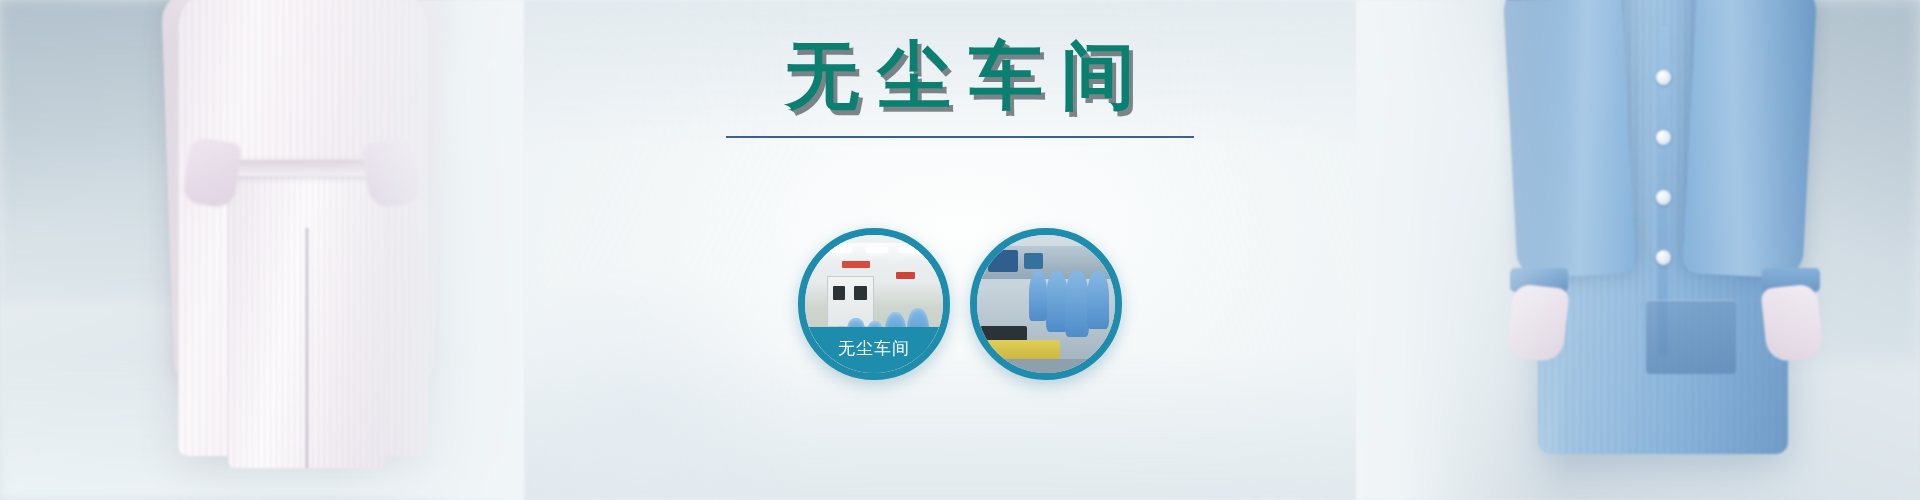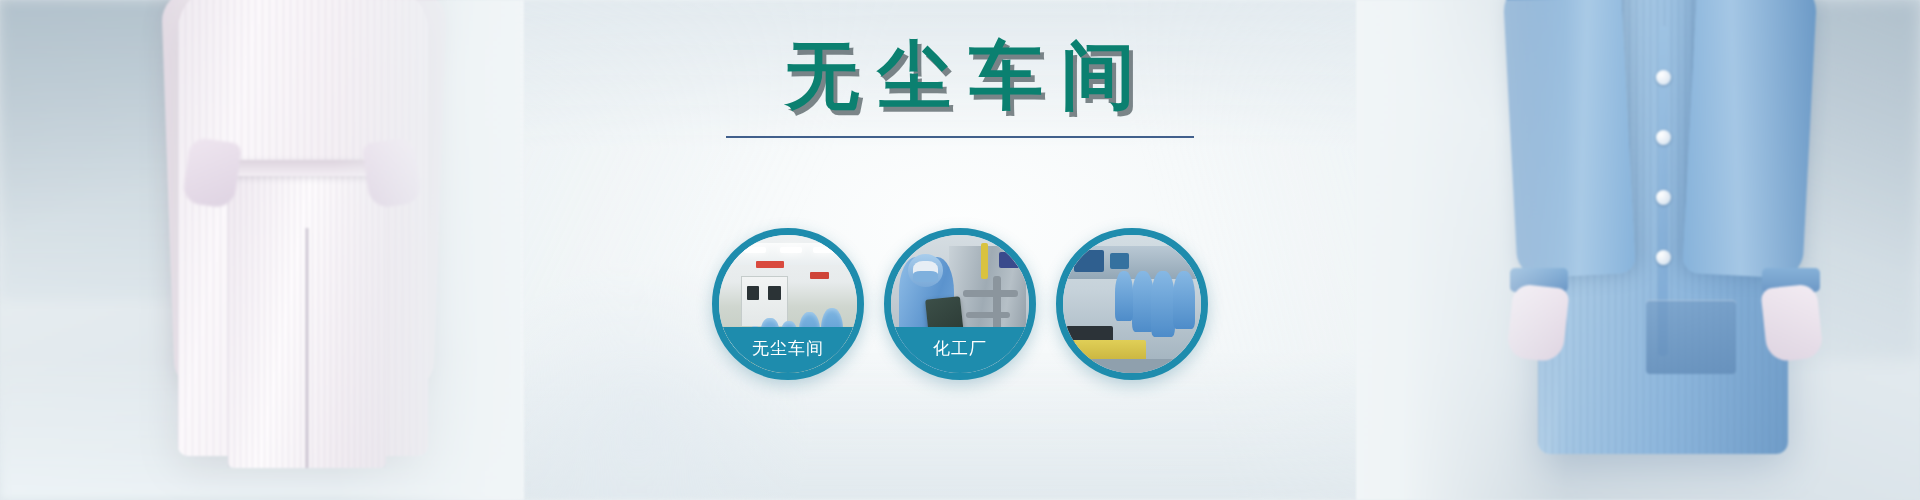--- a/index.html
+++ b/index.html
@@ -469,37 +469,20 @@
         <div class="box" style="left:40%; width:16%; height:16%"></div>
         <div class="w" style="left:30%; width:14%; height:26%"></div>
         <div class="w" style="left:44%; width:13%; height:24%"></div>
         <div class="w" style="left:58%; width:15%; height:30%"></div>
         <div class="w" style="left:74%; width:16%; height:33%"></div>
         <div class="w" style="left:20%; width:12%; height:20%"></div>
       </div>
       <div class="cap">无尘车间</div>
     </div>
 
-    <div class="badge">
-      <div class="photo ph-chem">
-        <div class="mach"></div>
-        <div class="yellow"></div>
-        <div class="screen"></div>
-        <div class="pipe" style="right:8%;  top:40%; width:40%; height:5%"></div>
-        <div class="pipe" style="right:14%; top:56%; width:32%; height:4%"></div>
-        <div class="pipe" style="right:20%; top:30%; width:6%;  height:42%"></div>
-        <div class="worker"></div>
-        <div class="hood"></div>
-        <div class="face"></div>
-        <div class="mask"></div>
-        <div class="tablet"></div>
-        <div class="green"></div>
-      </div>
-      <div class="cap">化工厂</div>
-    </div>
 
     <div class="badge">
       <div class="photo ph-cosm">
         <div class="shelf"></div>
         <div class="mon"></div>
         <div class="mon2"></div>
         <div class="w" style="left:50%; width:16%; height:44%"></div>
         <div class="w" style="left:64%; width:17%; height:48%"></div>
         <div class="w" style="left:80%; width:16%; height:42%"></div>
         <div class="w" style="left:38%; width:13%; height:36%"></div>

